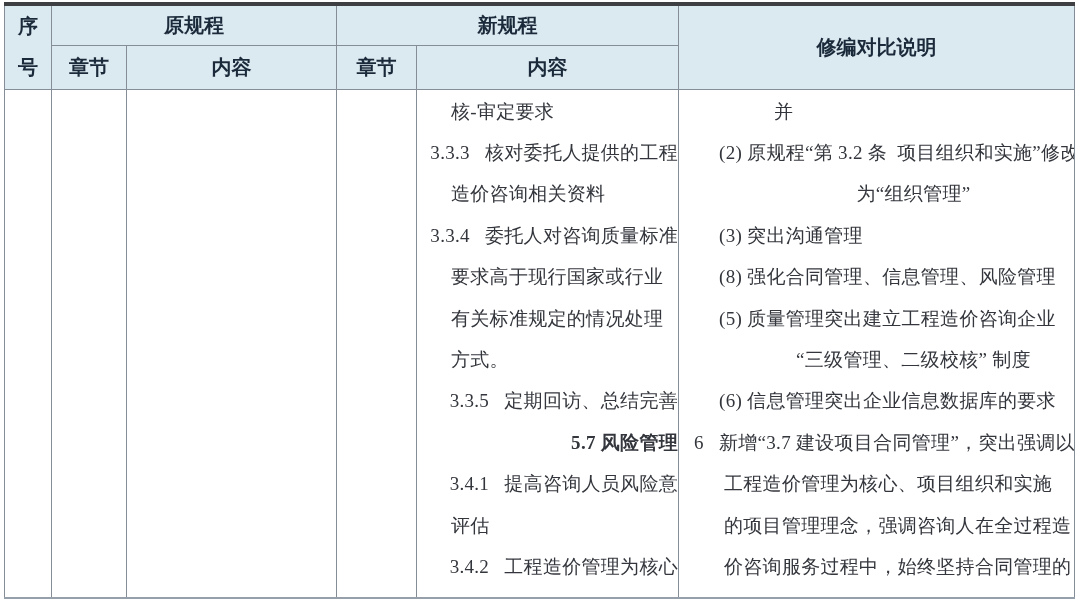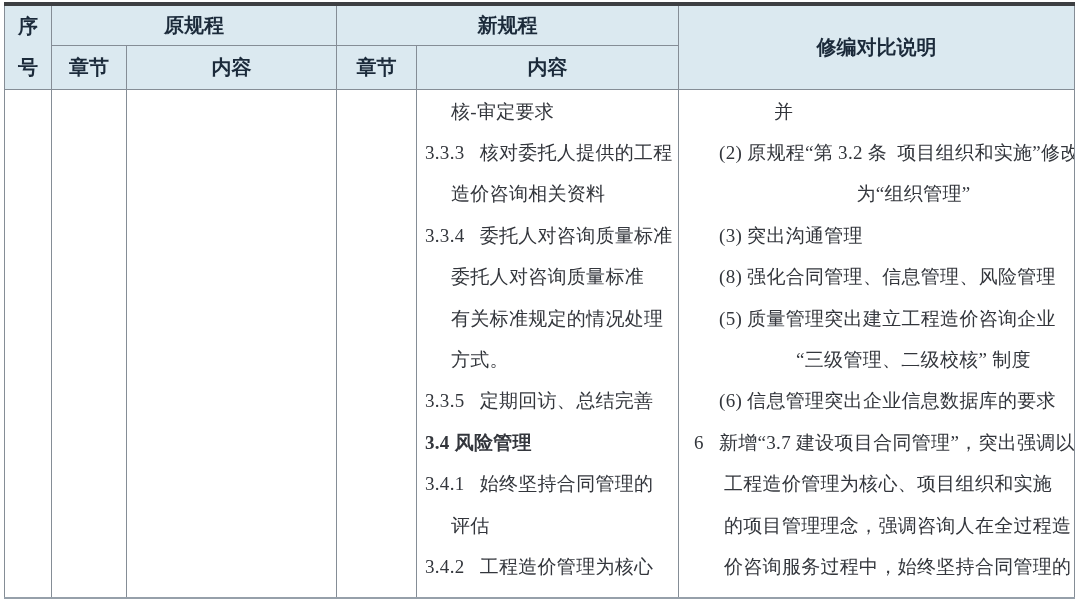--- a/index.html
+++ b/index.html
@@ -53,21 +53,21 @@
   }
   .line {
     font-size: 19px;
     line-height: 41.4px;
     color: #33363c;
     white-space: pre;
     letter-spacing: 0.3px;
   }
   .line.bold { font-weight: bold; }
   
-  .line.num       { padding-left: 8px; }
+  .line.num       { padding-left: 8px; text-align: right; }
   .line.cont      { padding-left: 34px; }
   
   .line.tail      { padding-left: 95px; }
   .line.item      { padding-left: 40px; }
   .line.item-cont { padding-left: 74px; text-align: center; }
   .line.num6      { padding-left: 15px; }
   .line.num6-cont { padding-left: 45px; }
 </style>
 </head>
 <body>
@@ -103,26 +103,26 @@
       <tr class="body-row">
         <td></td>
         <td></td>
         <td></td>
         <td></td>
         <td class="content-cell">
             <div class="line cont">核-审定要求</div>
             <div class="line num">3.3.3   核对委托人提供的工程</div>
             <div class="line cont">造价咨询相关资料</div>
             <div class="line num">3.3.4   委托人对咨询质量标准</div>
-            <div class="line cont">委托人对咨询质量标准</div>
+            <div class="line cont">要求高于现行国家或行业</div>
             <div class="line cont">有关标准规定的情况处理</div>
             <div class="line cont">方式。</div>
             <div class="line num">3.3.5   定期回访、总结完善</div>
-            <div class="line num bold">3.4 风险管理</div>
-            <div class="line num">3.4.1   始终坚持合同管理的</div>
+            <div class="line num bold">5.7 风险管理</div>
+            <div class="line num">3.4.1   提高咨询人员风险意</div>
             <div class="line cont">评估</div>
             <div class="line num">3.4.2   工程造价管理为核心</div>
           </td>
         <td class="content-cell">
             <div class="line tail">并</div>
             <div class="line item">(2) 原规程“第 3.2 条  项目组织和实施”修改</div>
             <div class="line item-cont">为“组织管理”</div>
             <div class="line item">(3) 突出沟通管理</div>
             <div class="line item">(8) 强化合同管理、信息管理、风险管理</div>
             <div class="line item">(5) 质量管理突出建立工程造价咨询企业</div>

